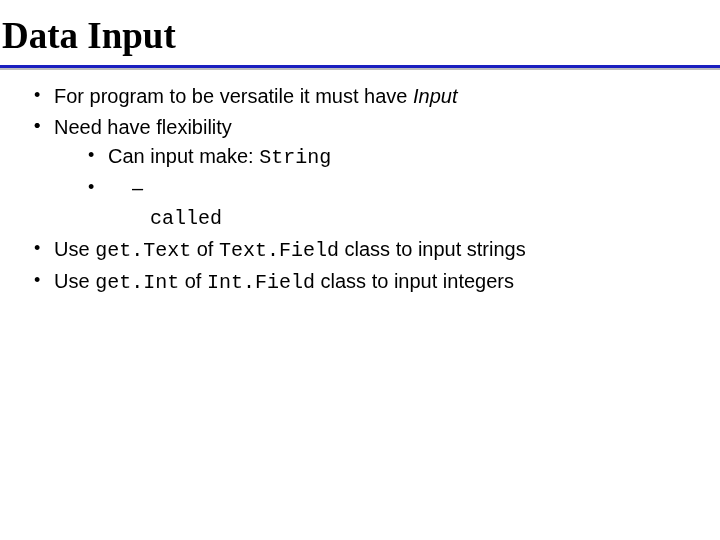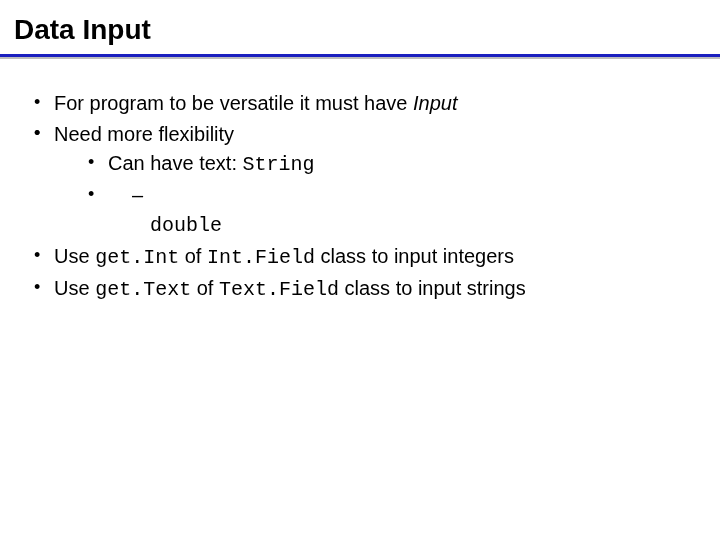--- a/index.html
+++ b/index.html
@@ -12,38 +12,39 @@
     color: #000;
     overflow: hidden;
   }
   .slide {
     width: 720px;
     height: 540px;
     position: relative;
     box-sizing: border-box;
   }
   .title {
-    font-size: 28px;
+    font-size: 37px;
     font-weight: bold;
-    padding: 14px 0 8px 14px;
+    padding: 14px 0 8px 2px;
     letter-spacing: 0px;
+    font-family: Liberation Serif, serif;
   }
   .rule {
     height: 3px;
     background: #1a1fbf;
     margin: 0 0 0 0;
     width: 100%;
   }
   .rule-shadow {
     height: 2px;
     background: #bdbdbd;
     width: 100%;
   }
   .content {
-    padding: 30px 30px 0 30px;
+    padding: 12px 30px 0 30px;
     font-size: 20px;
     line-height: 1.45;
   }
   ul.b1 {
     list-style: none;
     margin: 0;
     padding: 0;
   }
   ul.b1 > li {
     position: relative;
@@ -110,38 +111,38 @@
     <ul class="b1">
 
       <li>
         <span>For program to be versatile it must have </span><span class="ital">Input</span>
       </li>
 
       <li>
       </li>
 
       <li>
-        <span>Need more flexibility</span>
+        <span>Need have flexibility</span>
         <ul class="b2">
           <li>
-            <span>Can have text: </span><span class="code">String</span>
+            <span>Can input make: </span><span class="code">String</span>
           </li>
           <li>
             <ul class="b3">
               <li>
-                <br><span class="code">double</span>
+                <br><span class="code">called</span>
               </li>
             </ul>
           </li>
         </ul>
       </li>
 
       <li>
-        <span>Use </span><span class="code">get.Int</span><span> of </span><span class="code">Int.Field</span><span> class to input integers</span>
+        <span>Use </span><span class="code">get.Text</span><span> of </span><span class="code">Text.Field</span><span> class to input strings</span>
       </li>
 
       <li>
-        <span>Use </span><span class="code">get.Text</span><span> of </span><span class="code">Text.Field</span><span> class to input strings</span>
+        <span>Use </span><span class="code">get.Int</span><span> of </span><span class="code">Int.Field</span><span> class to input integers</span>
       </li>
 
     </ul>
   </div>
 </div>
 
 </body></html>

